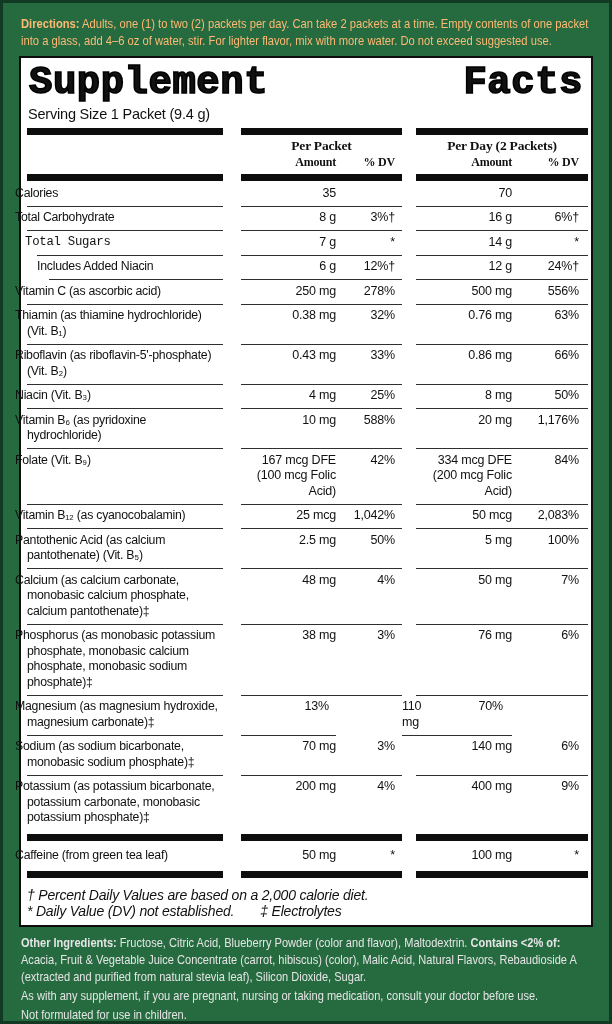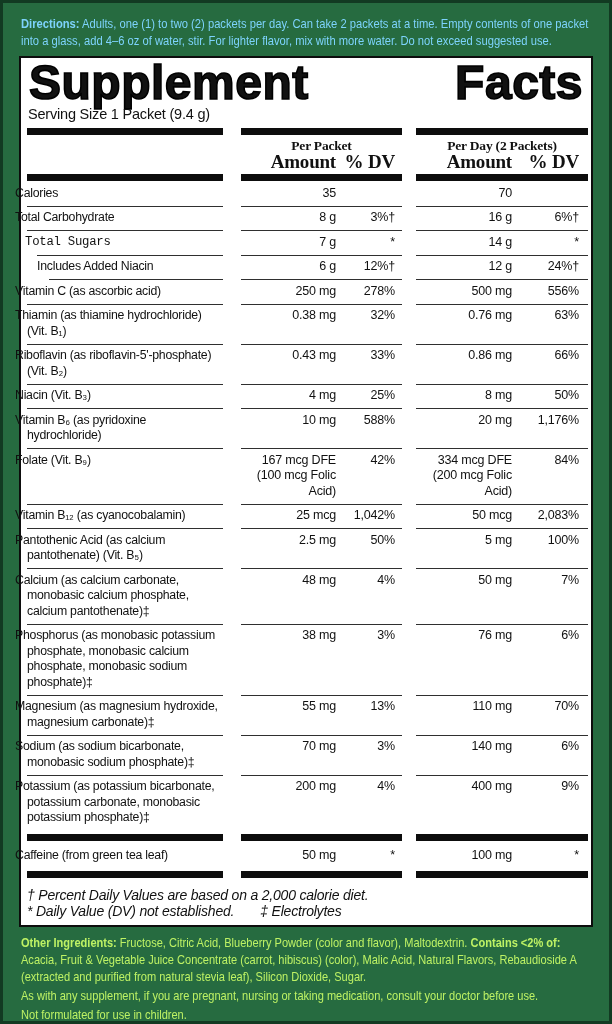--- a/index.html
+++ b/index.html
@@ -12,81 +12,82 @@
     border:3px solid #123a22;
     padding:10px 10px 8px;
     display:flex; flex-direction:column;
     overflow:hidden;
   }
 
   
   .cond{ display:block; transform:scaleX(.85); transform-origin:0 0; width:117.6%; }
 
   .directions{
-    color:#7dd3fc; font-size:13.2px; line-height:17px;
+    color:#fdba74; font-size:13.2px; line-height:17px;
     margin:2px 0 7px 8px;
   }
   .directions b{ font-weight:bold; }
 
   .panel{
     background:#fff; color:#111;
     border:2px solid #0d0d0d;
     margin:0 6px;
     padding:3px 6px 5px;
     flex:1;
     display:flex; flex-direction:column;
   }
 
   .title{
     display:flex; justify-content:space-between; align-items:baseline;
-    font-size:48px; font-weight:bold; line-height:42px;
+    font-size:39px; font-weight:bold; line-height:42px;
     letter-spacing:.5px;
     -webkit-text-stroke:1.6px #000;
     padding:1px 2px 0;
+    font-family:Liberation Mono, monospace;
   }
   .serving{ font-size:14.5px; letter-spacing:-.2px; line-height:17px; margin:2px 0 4px 1px; }
 
   .grid7{
     display:grid;
     grid-template-columns:196px 18px 95px 66px 14px 96px 76px;
   }
   .bars{ margin:1px 0; }
   .bars .bar{ height:7px; background:#0d0d0d; }
   .bar.b1{ grid-column:1; }
   .bar.b2{ grid-column:3 / 5; }
   .bar.b3{ grid-column:6 / 8; }
   .bars.caf{ margin:4px 0 3px; }
   .bars.caf2{ margin:3px 0 4px; }
 
   .hdr{ padding:2px 0 3px;font-family:Liberation Serif, serif; }
   .hdr .hg{ font-weight:bold; font-size:13.5px; line-height:16px; letter-spacing:-.2px; grid-row:1; text-align:center; }
   .hdr .hg.g2{ grid-column:3/5; }
   .hdr .hg.g3{ grid-column:6/8; }
-  .hdr .hc{ font-weight:bold; font-size:19px; line-height:16px; letter-spacing:-.2px; grid-row:2; text-align:right; }
+  .hdr .hc{ font-weight:bold; font-size:12px; line-height:16px; letter-spacing:-.2px; grid-row:2; text-align:right; }
   .hdr .hc.a2{ grid-column:3; }
   .hdr .hc.d2{ grid-column:4; padding-right:7px; }
   .hdr .hc.a3{ grid-column:6; }
   .hdr .hc.d3{ grid-column:7; padding-right:9px; }
 
   .row > div{ border-bottom:1.2px solid #2f2f2f; padding:3.5px 0 4.5px; }
   .row > .sp{ border-bottom:none; }
   .row.nosep > div{ border-bottom:none; }
   .n{ font-size:12.3px; letter-spacing:-.25px; line-height:15.5px;
       padding-left:12px; text-indent:-12px; }
   .n.i1{ margin-left:10px;font-family:Liberation Mono, monospace; }
   .n.i2{ margin-left:22px; }
   .v{ font-size:12.5px; letter-spacing:-.2px; line-height:15.5px;
       text-align:right; white-space:pre-line; }
   .v.dv{ padding-right:7px; }
   .v.dv2{ padding-right:9px; }
 
   .footnotes{ margin-top:auto; padding-top:5px; font-size:14px; letter-spacing:-.2px; line-height:16.5px;font-style:italic; }
   .footnotes .gap{ display:inline-block; width:26px; }
 
-  .bottom{ color:#bef264; margin:7px 2px 0 8px; }
+  .bottom{ color:#e5e5e5; margin:7px 2px 0 8px; }
   .bottom p{ font-size:13px; line-height:17px; margin-bottom:2px; }
   .bottom b{ font-weight:bold; }
 </style>
 </head>
 <body>
 
 <div class="page">
 
   <p class="directions">
       <span class="cond"><b>Directions:</b><span> Adults, one (1) to two (2) packets per day. Can take 2 packets at a time. Empty contents of one packet into a glass, add 4–6 oz of water, stir. For lighter flavor, mix with more water. Do not exceed suggested use.</span></span>
@@ -260,21 +261,20 @@
       <div class="v">38 mg</div>
       <div class="v dv">3%</div>
         <div class="sp"></div>
       <div class="v">76 mg</div>
       <div class="v dv2">6%</div>
     </div>
 
     <div class="grid7 row">
       <div class="n">Magnesium (as magnesium hydroxide, magnesium carbonate)‡</div>
         <div class="sp"></div>
-      <div class="v">55 mg</div>
       <div class="v dv">13%</div>
         <div class="sp"></div>
       <div class="v">110 mg</div>
       <div class="v dv2">70%</div>
     </div>
 
     <div class="grid7 row">
       <div class="n">Sodium (as sodium bicarbonate, monobasic sodium phosphate)‡</div>
         <div class="sp"></div>
       <div class="v">70 mg</div>

